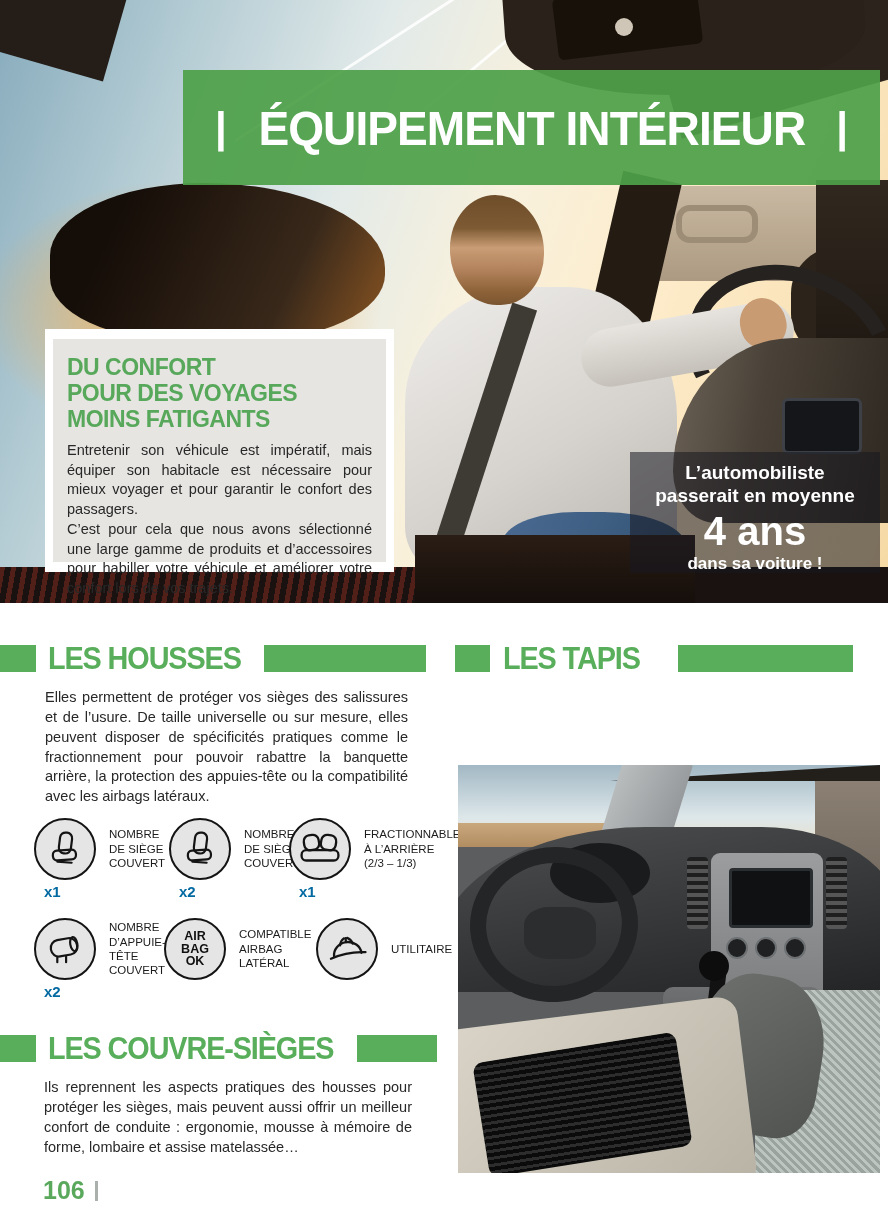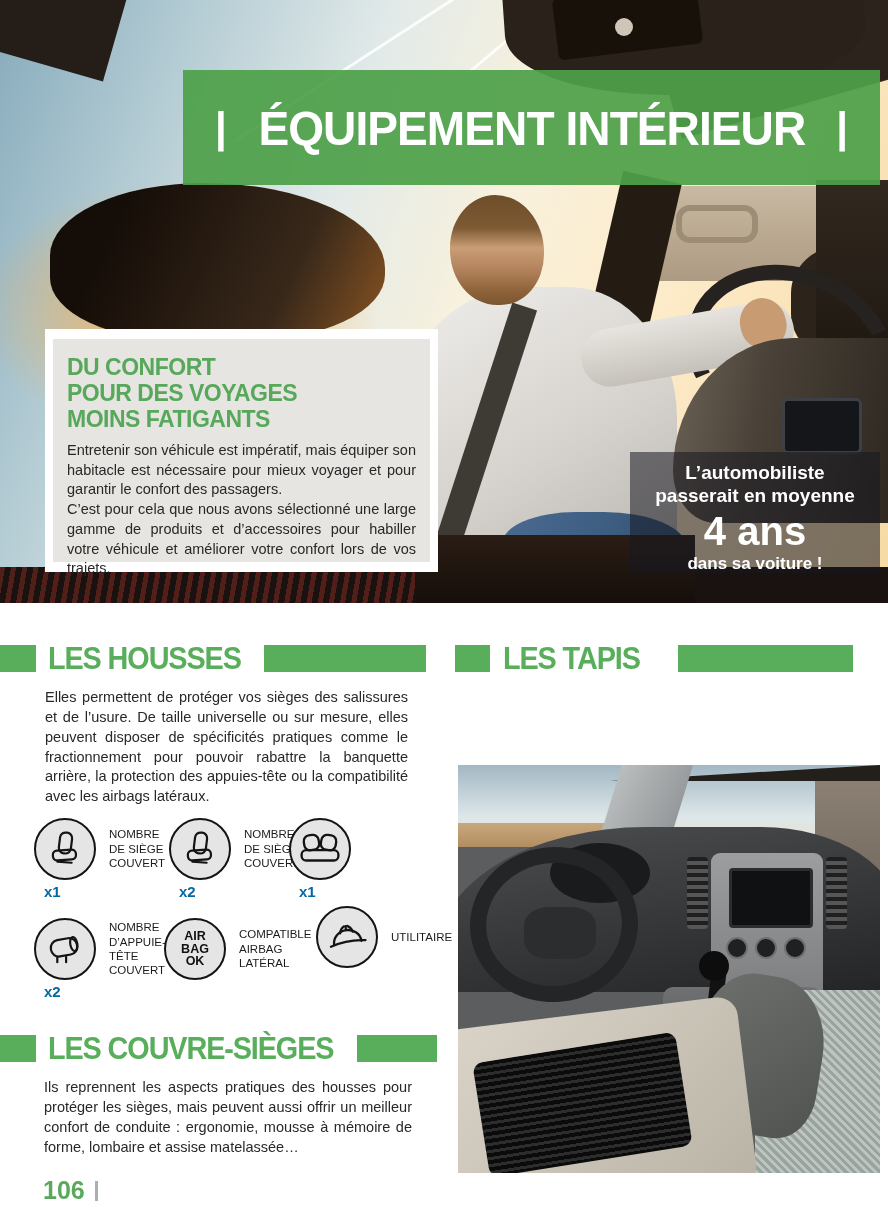--- a/index.html
+++ b/index.html
@@ -50,21 +50,21 @@
         background:repeating-linear-gradient(100deg,rgba(148,48,34,.45) 0 5px,rgba(0,0,0,0) 5px 11px);}
 
   
   .banner{left:183px;top:70px;width:697px;height:115px;background:rgba(78,160,73,.93);
         display:flex;align-items:center;justify-content:space-between;padding:0 32px;box-sizing:border-box;}
   .banner-tick{position:static;color:#fff;font-size:42px;font-weight:bold;line-height:1;}
   .banner-title{position:static;color:#fff;font-size:49px;font-weight:bold;letter-spacing:-1px;
         transform:scaleX(.94);white-space:nowrap;}
 
   
-  .info-box{left:45px;top:329px;width:393px;height:243px;background:#fff;box-sizing:border-box;padding:10px 8px;}
+  .info-box{left:45px;top:329px;width:349px;height:243px;background:#fff;box-sizing:border-box;padding:10px 8px;}
   .info-inner{position:static;display:block;background:#e6e5e2;width:100%;height:100%;box-sizing:border-box;padding:15px 14px 10px 14px;}
   .info-title{position:static;display:block;color:#57a85a;font-size:23px;font-weight:bold;line-height:1.13;
         letter-spacing:-.5px;white-space:pre-line;}
   .info-body{position:static;display:block;margin-top:9px;color:#282828;font-size:14.5px;line-height:1.36;
         white-space:pre-line;text-align:justify;}
 
   
   .stat-box{left:630px;top:452px;width:250px;height:121px;background:rgba(24,24,32,.55);
         color:#fff;text-align:center;padding-top:9px;box-sizing:border-box;}
   .stat-box span{position:static;display:block;}
@@ -242,20 +242,23 @@
       <div class="pcol">
         <div class="picto-circle">
           <svg width="46" height="46" viewBox="0 0 40 40" fill="none" stroke="#141414" stroke-width="2" stroke-linejoin="round" stroke-linecap="round">
             <rect x="6" y="8" width="13" height="13" rx="5" transform="rotate(-9 12 14)"></rect>
             <rect x="21" y="8" width="13" height="13" rx="5" transform="rotate(9 28 14)"></rect>
             <rect x="4" y="21" width="32" height="9" rx="4"></rect>
           </svg>
         </div>
         <div class="picto-mult">x1</div>
       </div>
+      <div class="picto-label">FRACTIONNABLE
+À L’ARRIÈRE
+(2/3 – 1/3)</div>
     </div>
 
     <div class="picto" style="left:33px;top:100px;">
       <div class="pcol">
         <div class="picto-circle">
           <svg width="44" height="44" viewBox="0 0 40 40" fill="none" stroke="#141414" stroke-width="2" stroke-linejoin="round" stroke-linecap="round">
             <rect x="7" y="11" width="24" height="15" rx="7" transform="rotate(-10 19 18)"></rect>
             <ellipse cx="28" cy="15.5" rx="3.2" ry="6.5" transform="rotate(-10 28 15.5)"></ellipse>
             <path d="M13 28 l0 4 M21 27 l0 5"></path>
           </svg>
@@ -275,21 +278,21 @@
 BAG
 OK</div>
         </div>
         <div class="picto-mult"></div>
       </div>
       <div class="picto-label">COMPATIBLE
 AIRBAG
 LATÉRAL</div>
     </div>
 
-    <div class="picto" style="left:315px;top:88px;">
+    <div class="picto" style="left:315px;top:100px;">
       <div class="pcol">
         <div class="picto-circle">
           <svg width="46" height="46" viewBox="0 0 40 40" fill="none" stroke="#141414" stroke-width="2" stroke-linejoin="round" stroke-linecap="round">
             <g transform="rotate(-8 20 20)">
               <path d="M8 25 a12 11 0 0 1 24 0"></path>
               <path d="M5 26.5 q15 -4.5 30.5 -1.5"></path>
               <path d="M20 14 v-3.5 M14.5 16 q1 -4 4 -5.5 M25.5 16 q-1 -4 -4 -5.5"></path>
             </g>
           </svg>
         </div>

